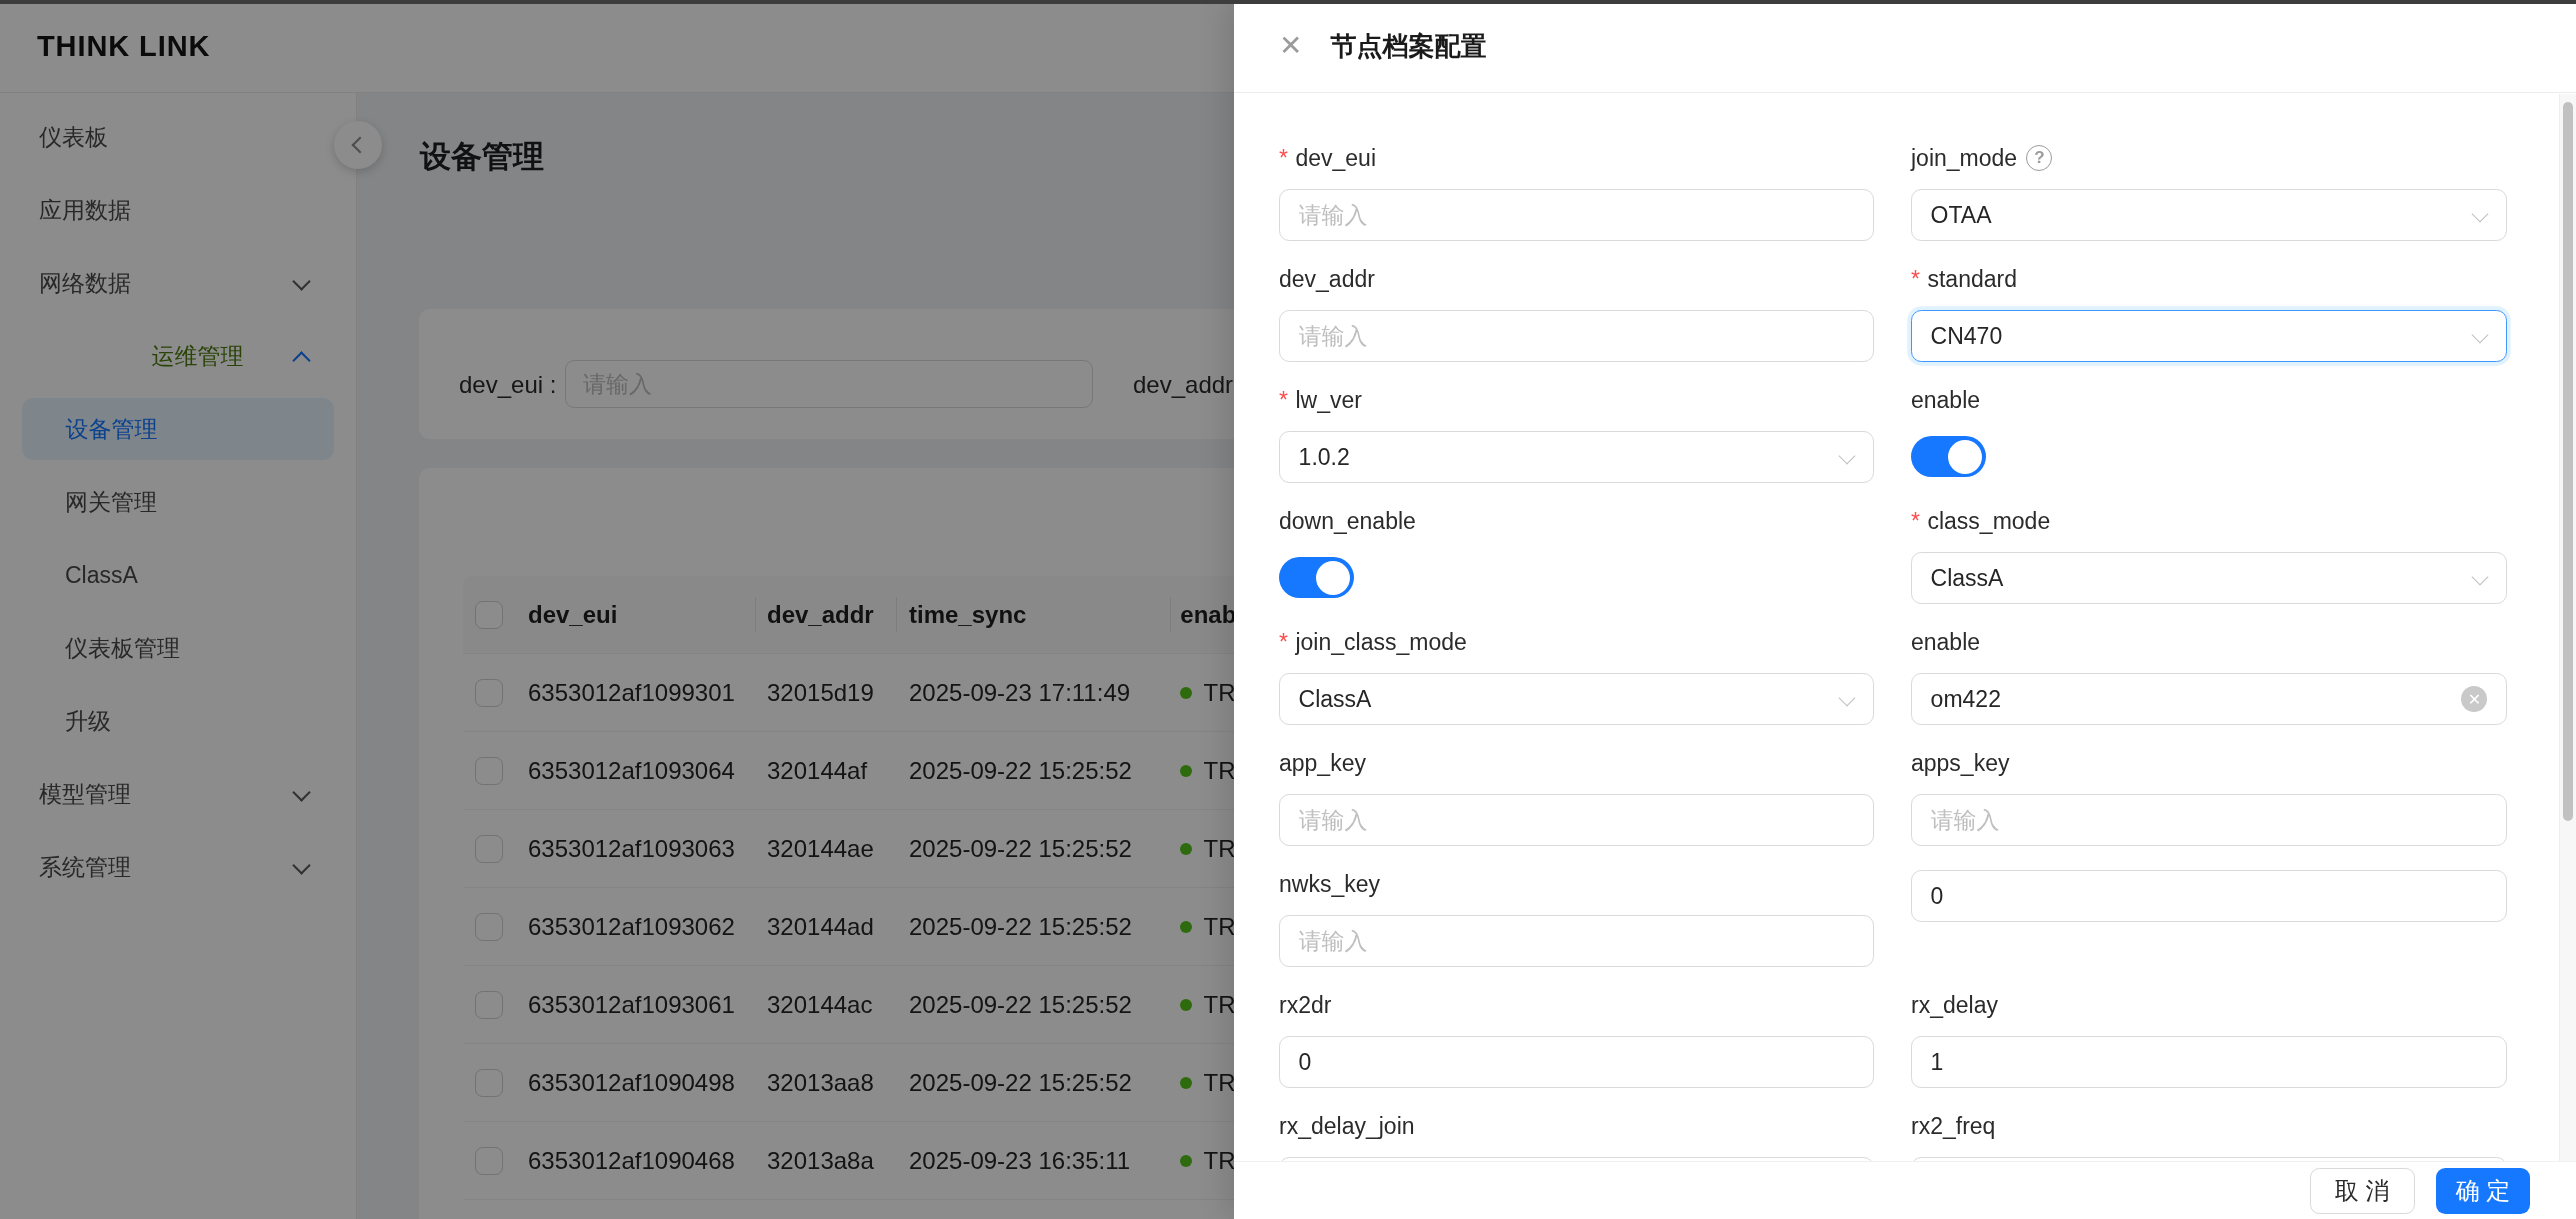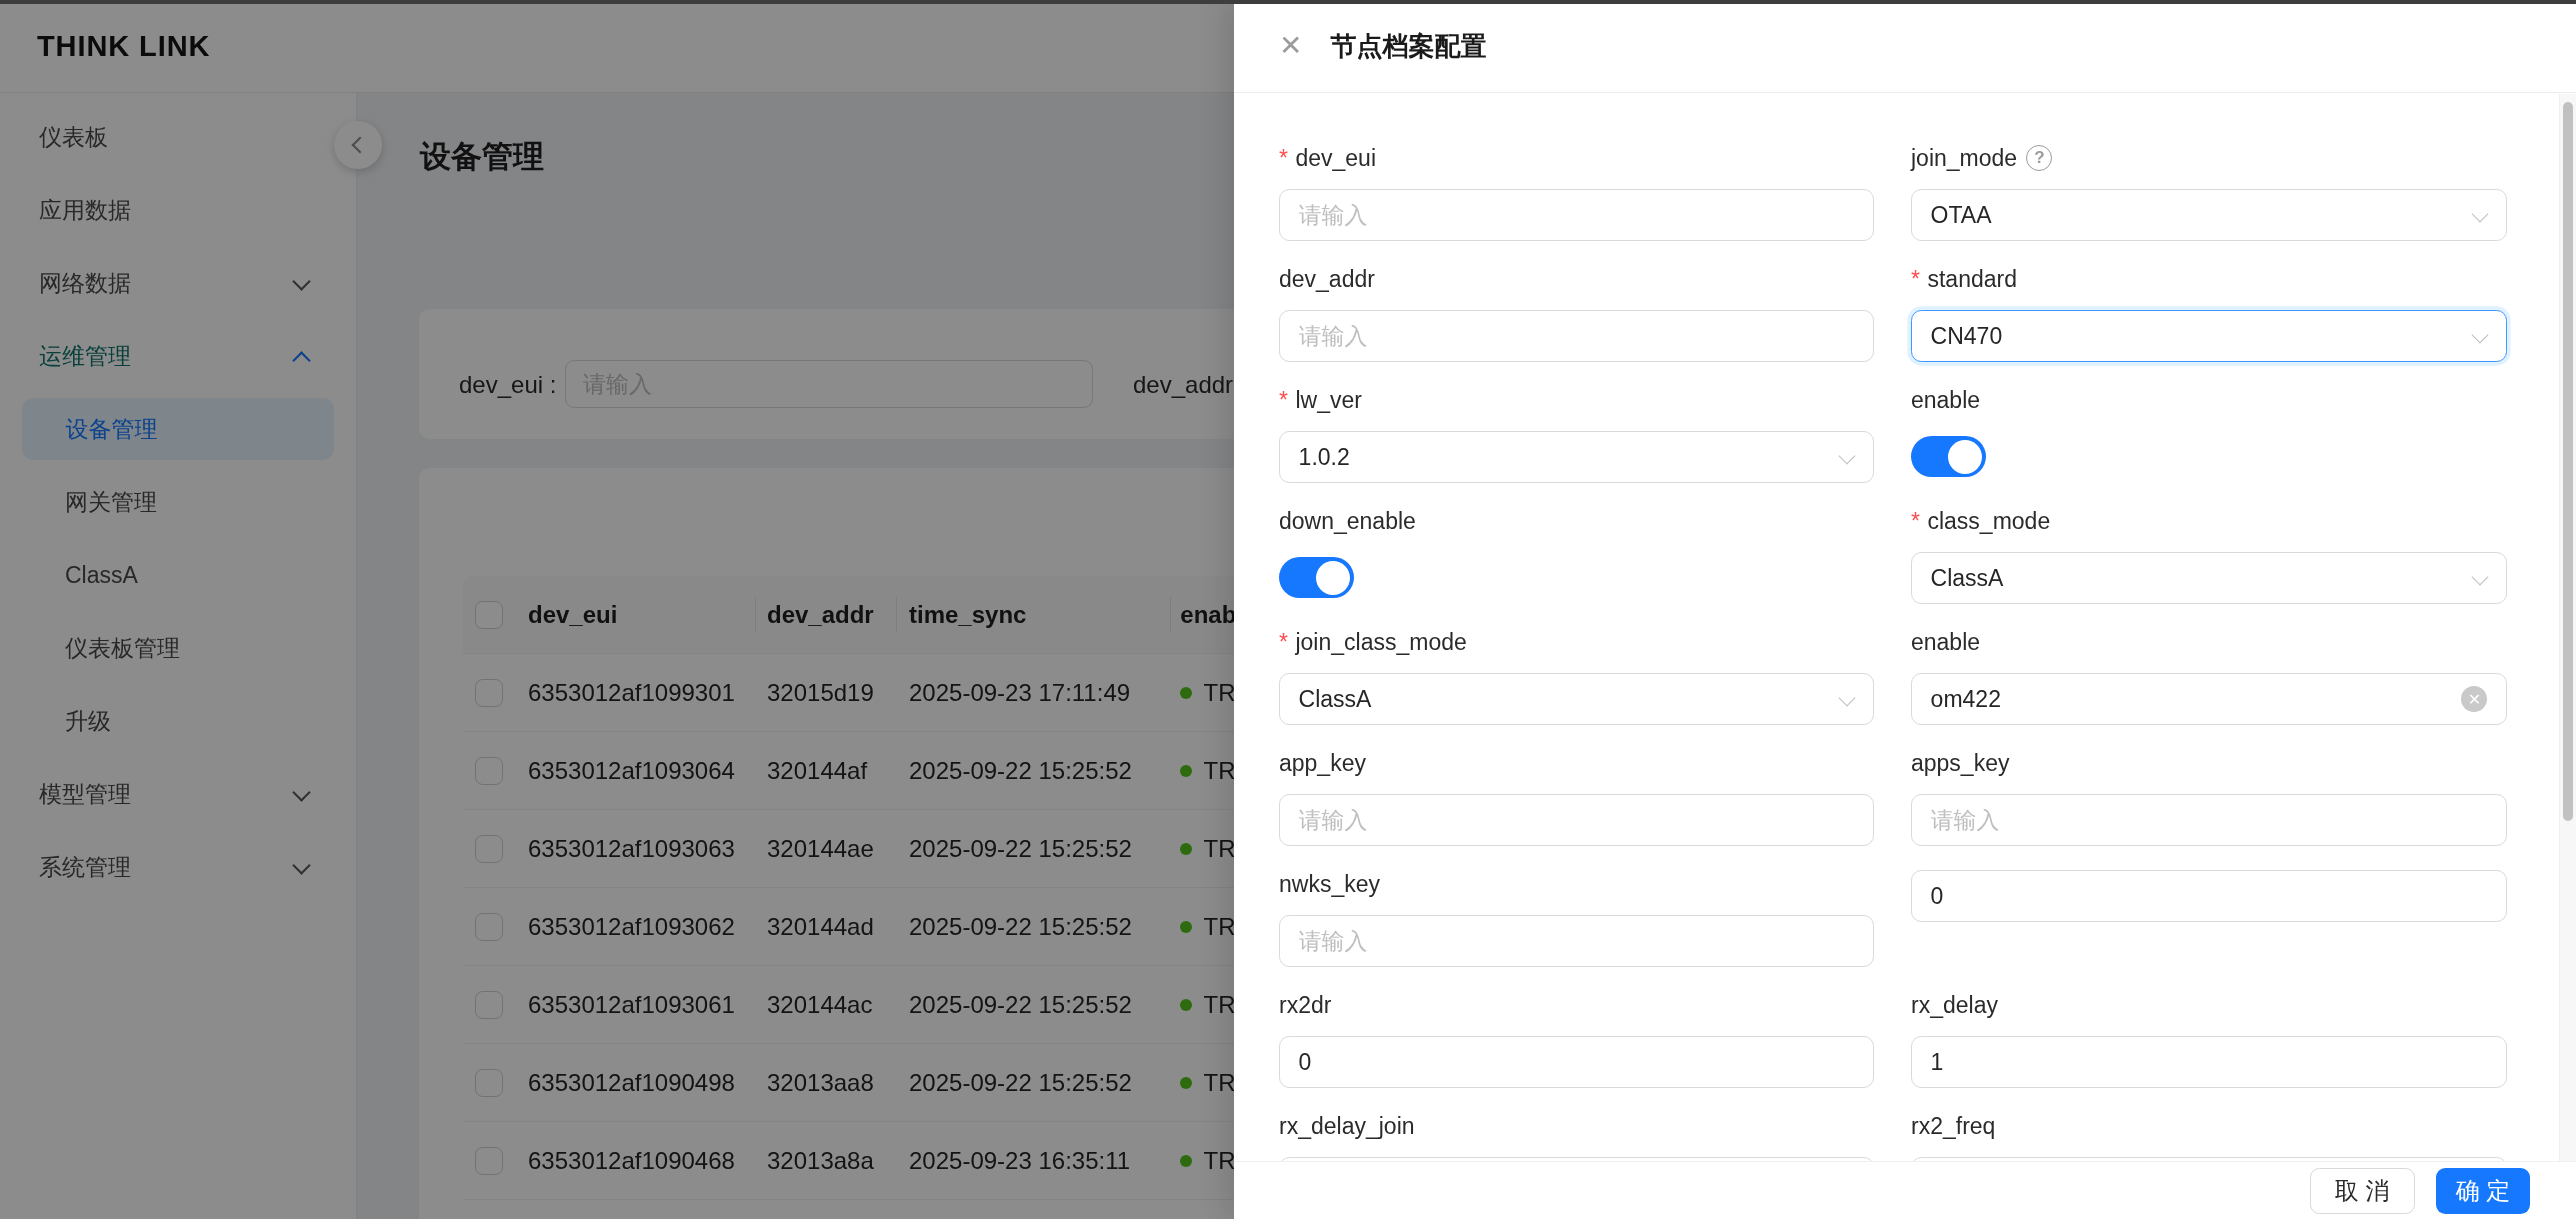--- a/index.html
+++ b/index.html
@@ -13,21 +13,21 @@
   .app-header { position:absolute; top:0; left:0; width:100%; height:93px; background:#ffffff;
     border-bottom:0.9px solid #ececec; display:flex; align-items:center; padding-left:37px; z-index:2; }
   .logo { font-size:29px; font-weight:700; color:#141414; letter-spacing:0.9px; }
 
   
   .sidebar { position:absolute; top:93px; left:0; width:357px; bottom:0; background:#ffffff;
     border-right:0.9px solid #ececec; padding-top:7.5px; z-index:2; }
   .side-item { position:relative; height:73px; display:flex; align-items:center; padding-left:39px;
     font-size:23px; color:#4a4a4a; cursor:pointer; }
   .side-item.child { padding-left:65px; }
-  .side-item.blue { color:#0f766e; }
+  .side-item.blue { color:#4d7c0f;justify-content:center; }
   .side-item.selected { background:#e6f4ff; margin:0 22.4px; padding-left:43px; border-radius:11.2px;
     height:62px; margin-top:5.6px; margin-bottom:5.6px; color:#1677ff; }
   .chev { position:absolute; right:48px; width:13px; height:13px; border-right:2.3px solid #595959;
     border-bottom:2.3px solid #595959; }
   .chev.down { transform:rotate(45deg); top:28px; }
   .chev.up { transform:rotate(-135deg); top:34px; border-color:#1677ff; }
   .collapse-btn { position:absolute; top:121px; left:334px; width:48px; height:48px; border-radius:50%;
     background:#ffffff; box-shadow:0 2.8px 9.3px rgba(0,0,0,0.18); z-index:3; display:flex; align-items:center;
     justify-content:center; cursor:pointer; }
   .collapse-btn .chevleft { width:12px; height:12px; border-left:2.8px solid #8c8c8c; border-bottom:2.8px solid #8c8c8c;

